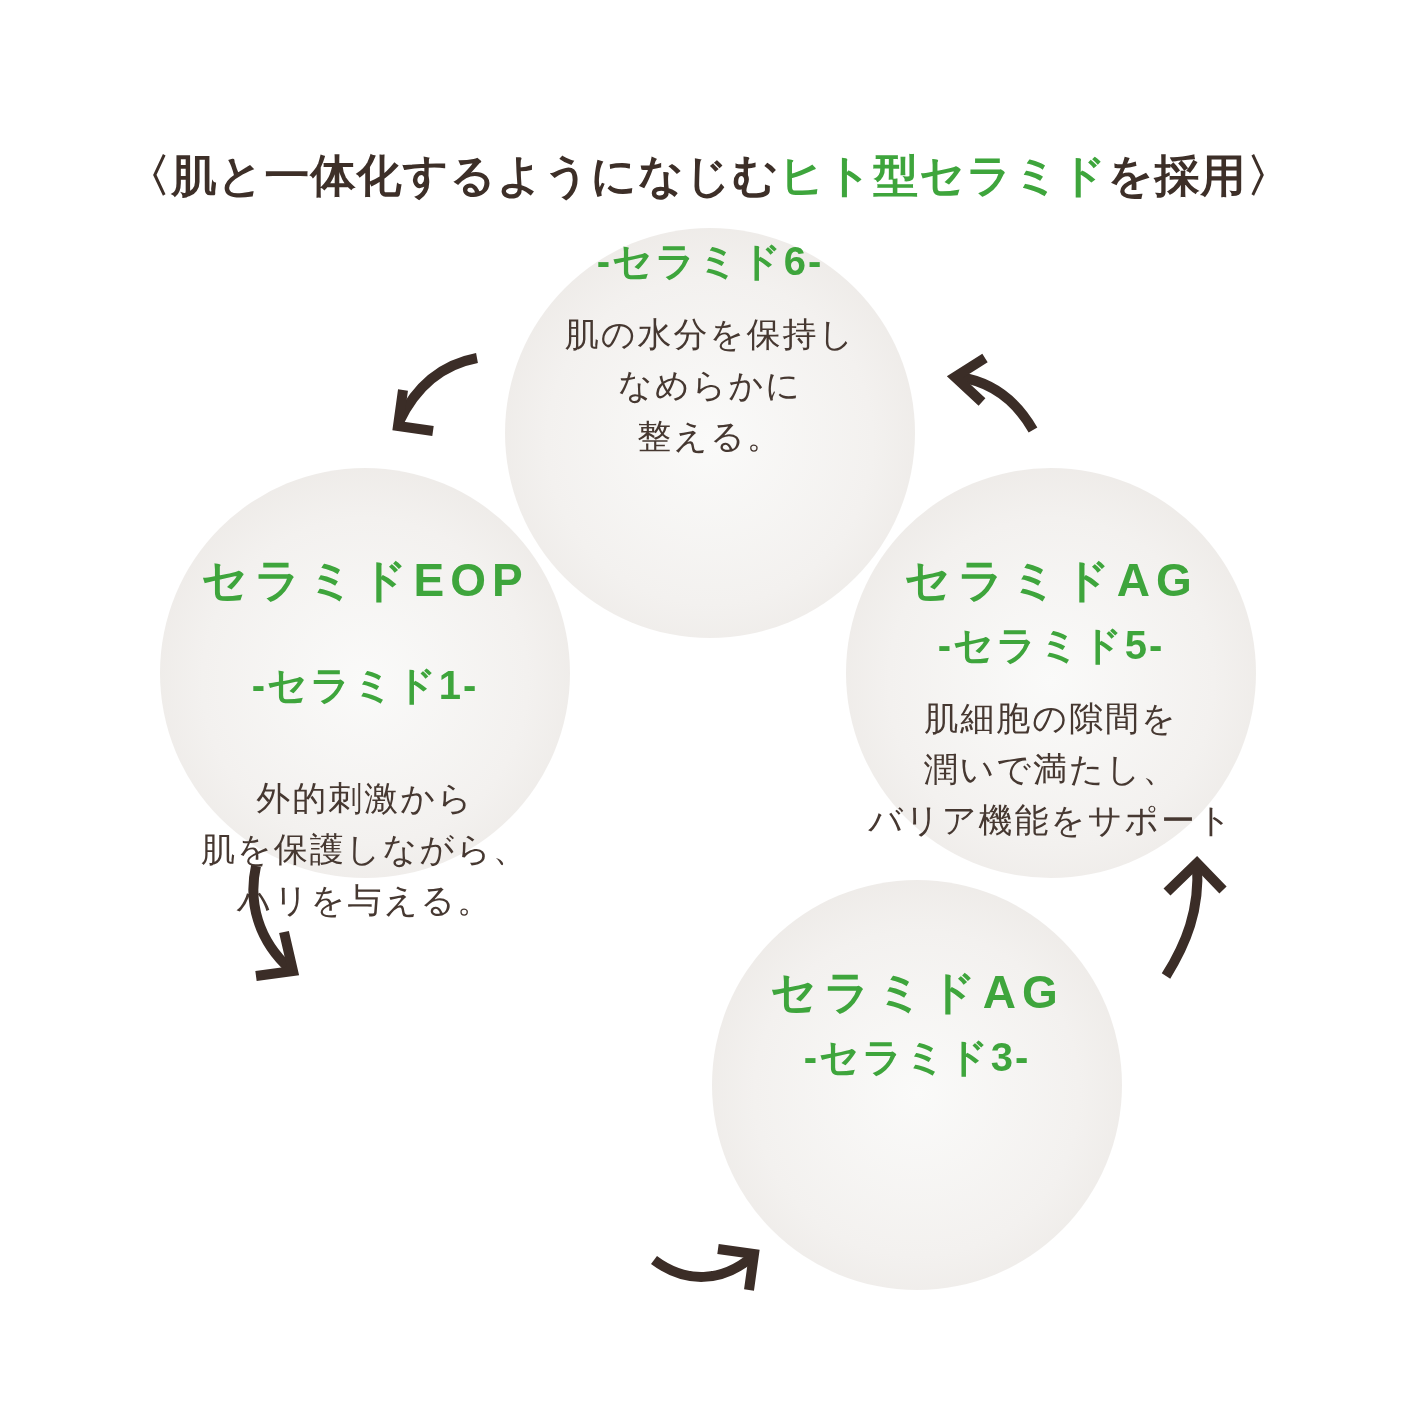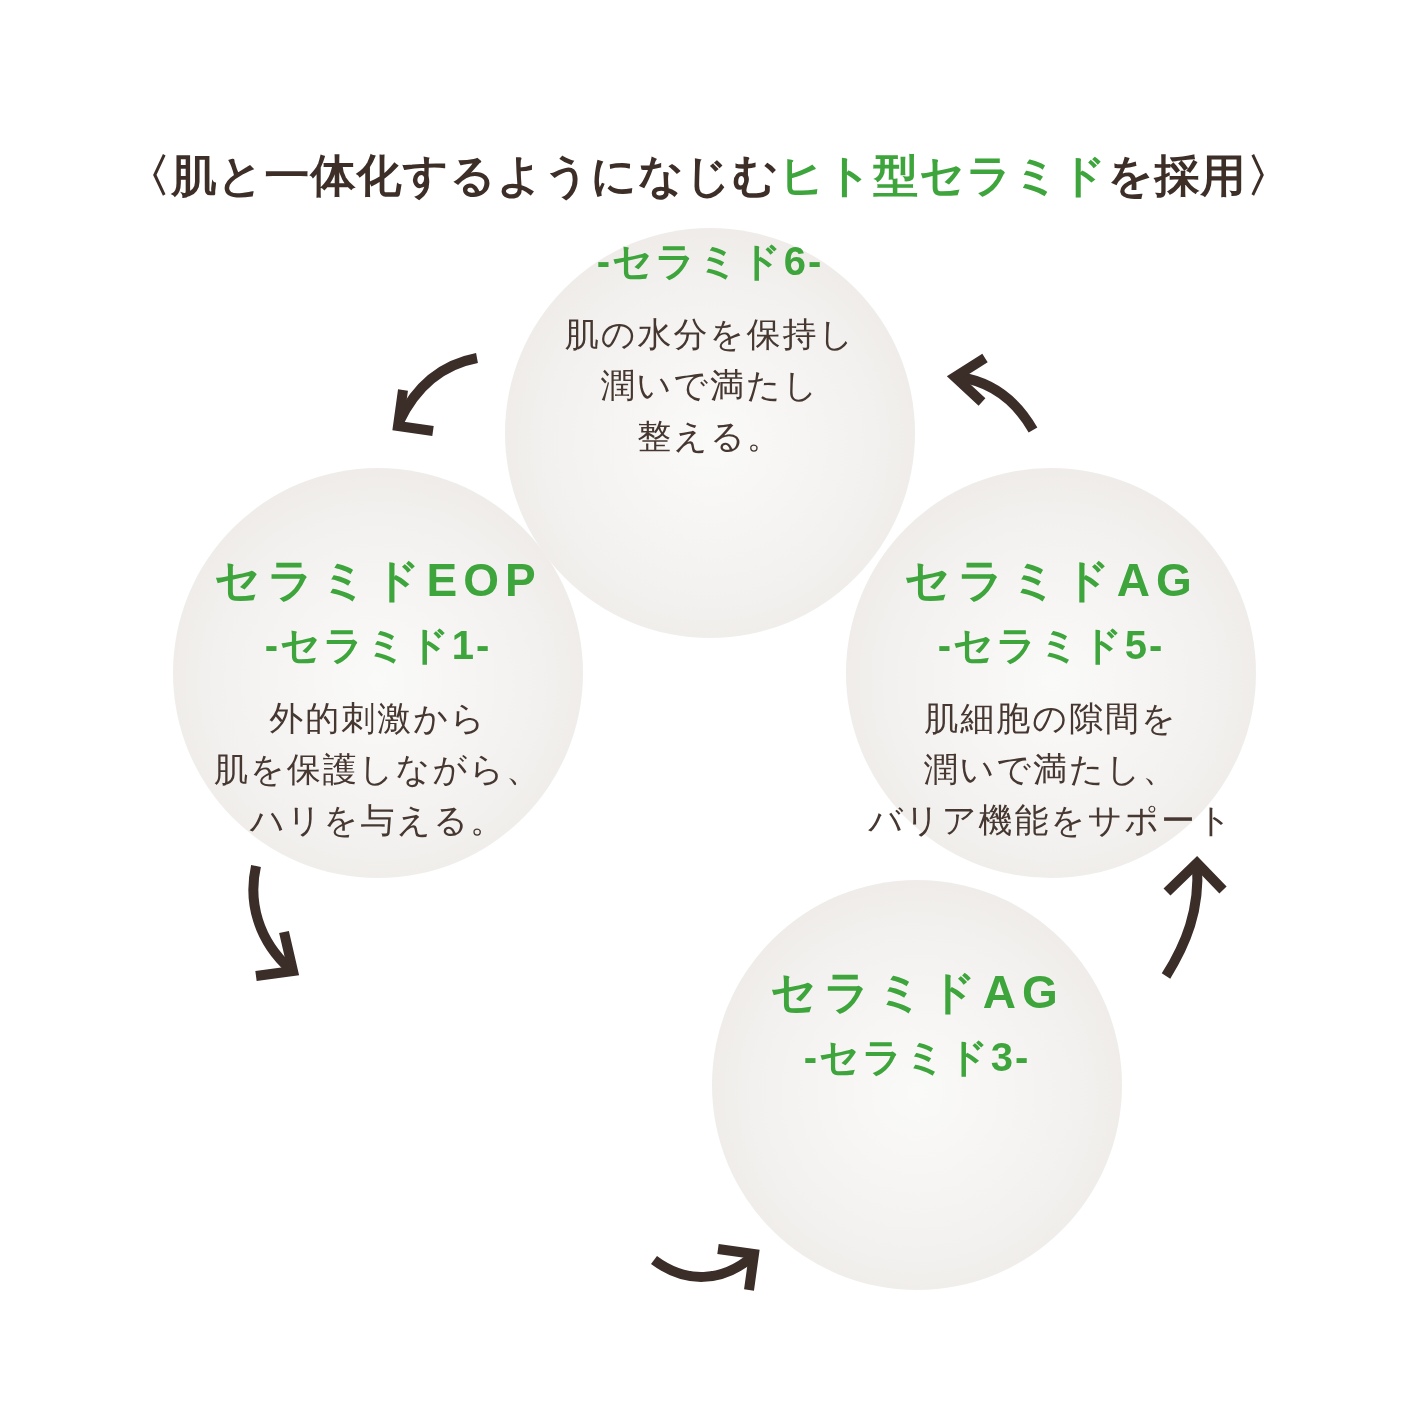--- a/index.html
+++ b/index.html
@@ -60,21 +60,21 @@
   .circle .desc {
     margin-top: 20px;
     font-size: 34px;
     line-height: 1.5;
     color: #463831;
     letter-spacing: 2px;
     white-space: pre;
   }
 
   .circle-ap  { left: 505px; top: 228px; }
-  .circle-eop { left: 173px; top: 468px; }
+  .circle-eop { left: 160px; top: 468px; gap: 40px; }
   .circle-ag  { left: 846px; top: 468px; }
   .circle-ng  { left: 297px; top: 880px; }
   .circle-np  { left: 712px; top: 880px; }
 
   .arrow { position: absolute; }
   .arrow svg { display: block; }
   .arrow path, .arrow polyline {
     fill: none;
     stroke: #3b2d27;
     stroke-width: 10;
@@ -93,21 +93,21 @@
 
 <div class="stage">
 
   <div class="title">
     <span>〈肌と一体化するようになじむ</span><span class="green">ヒト型セラミド</span><span>を採用〉</span>
   </div>
 
   <div class="circle circle-ap">
     <div class="alias">-セラミド6-</div>
     <div class="desc">肌の水分を保持し
-潤いで満たし
+なめらかに
 整える。</div>
   </div>
 
   <div class="circle circle-eop">
     <div class="name">セラミドEOP</div>
     <div class="alias">-セラミド1-</div>
     <div class="desc">外的刺激から
 肌を保護しながら、
 ハリを与える。</div>
   </div>

